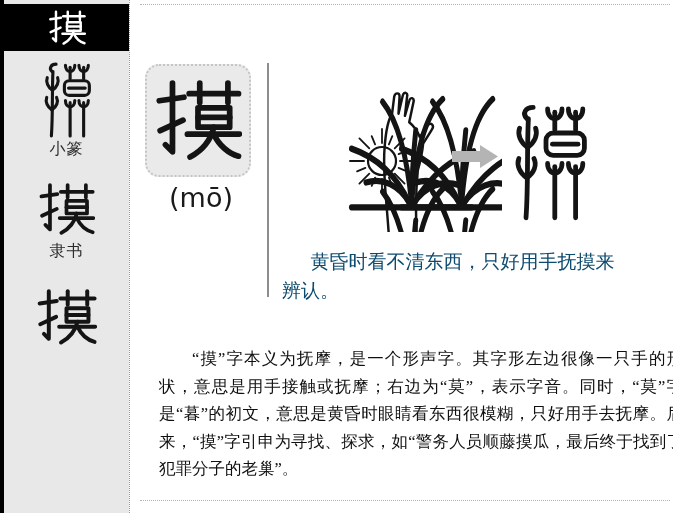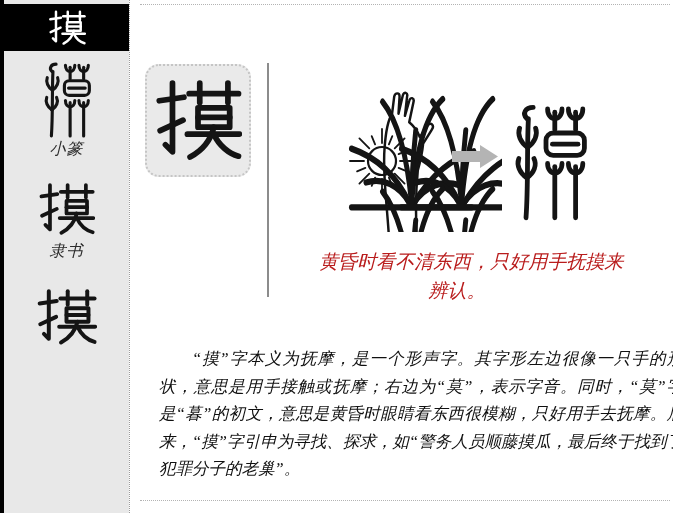--- a/index.html
+++ b/index.html
@@ -1,17 +1,17 @@
 <!DOCTYPE html>
 <html><head>
 <meta charset="utf-8">
 <style>
   html,body{margin:0;padding:0;background:#fff;}
   .page{position:relative;width:673px;height:517px;background:#ffffff;overflow:hidden;
-        font-family:"Liberation Serif","DejaVu Serif",serif;color:#111;font-style:italic;}
+        font-family:"Liberation Serif","DejaVu Serif",serif;color:#111;}
   .left-black-bar{position:absolute;left:0;top:0;width:4px;height:513px;background:#000;}
   .sidebar{position:absolute;left:4px;top:0;width:125px;height:513px;background:#e8e8e8;}
   .sidebar-sep{position:absolute;left:129px;top:0;height:513px;width:0;border-left:1px dotted #9a9a9a;}
   .sidebar-header{position:absolute;left:0;top:4px;width:125px;height:47px;background:#000;
                   display:flex;align-items:center;justify-content:center;}
   .sidebar-header svg{color:#fff;}
   .sb-glyph{position:absolute;left:0;width:125px;display:flex;justify-content:center;}
   .sb-label{position:absolute;left:0;width:125px;text-align:center;font-size:16px;color:#2b2b2b;letter-spacing:1px;}
   .glyph{color:#141414;}
   .rule{position:absolute;left:140px;width:530px;height:0;border-top:1px dotted #b3b3b3;}
@@ -20,21 +20,21 @@
             border:2px dotted #c5c5c5;border-radius:14px;box-sizing:border-box;
             display:flex;align-items:center;justify-content:center;}
   .char-box svg *{stroke-width:7.5px;}
   .pinyin{position:absolute;left:145px;top:182px;width:112px;text-align:center;
           font-family:"DejaVu Sans","Liberation Sans",sans-serif;font-size:27px;color:#1a1a1a;}
   .v-divider{position:absolute;left:267px;top:63px;height:234px;width:0;border-left:2px solid #8c8c8c;}
   .illustration{position:absolute;left:282px;top:82px;}
   .arrow{position:absolute;left:452px;top:144px;}
   .seal-large{position:absolute;left:506px;top:88px;}
   .caption{position:absolute;left:282px;top:247px;width:350px;font-size:19px;line-height:29px;
-           text-indent:1.5em;color:#b91c1c;text-align:center;}
+           text-indent:1.5em;color:#0c4a6e;}
   .paragraph{position:absolute;left:143px;top:329px;width:524px;font-size:16.5px;line-height:27.5px;
              text-indent:2em;text-align:justify;color:#101010;margin:16px;}
   .stroke{fill:none;stroke:currentColor;stroke-linecap:round;stroke-linejoin:round;}
 </style>
 </head>
 <body>
 
 <svg width="0" height="0" style="position:absolute" aria-hidden="true">
   <defs>
 
@@ -128,20 +128,21 @@
 
   <div class="sidebar-sep"></div>
 
   <div class="rule top"></div>
 
   <div class="char-box">
     <svg class="glyph" width="88" height="92" aria-label="摸">
         <use href="#g-mo"></use>
       </svg>
   </div>
+  <div class="pinyin">(mō)</div>
 
   <div class="v-divider"></div>
 
   <svg class="illustration glyph" width="220" height="150" viewBox="0 0 220 150">
     <use href="#g-hand" x="0" y="0" transform="translate(14,6)"></use>
     <use href="#g-grass" transform="translate(57,7) scale(0.66,0.83)"></use>
     <use href="#g-grass" transform="translate(107,7) scale(0.66,0.83)"></use>
     <use href="#g-grass" transform="translate(57,97) scale(0.66,0.83)"></use>
     <use href="#g-grass" transform="translate(107,97) scale(0.66,0.83)"></use>
     <g transform="translate(100,79)" class="stroke">

